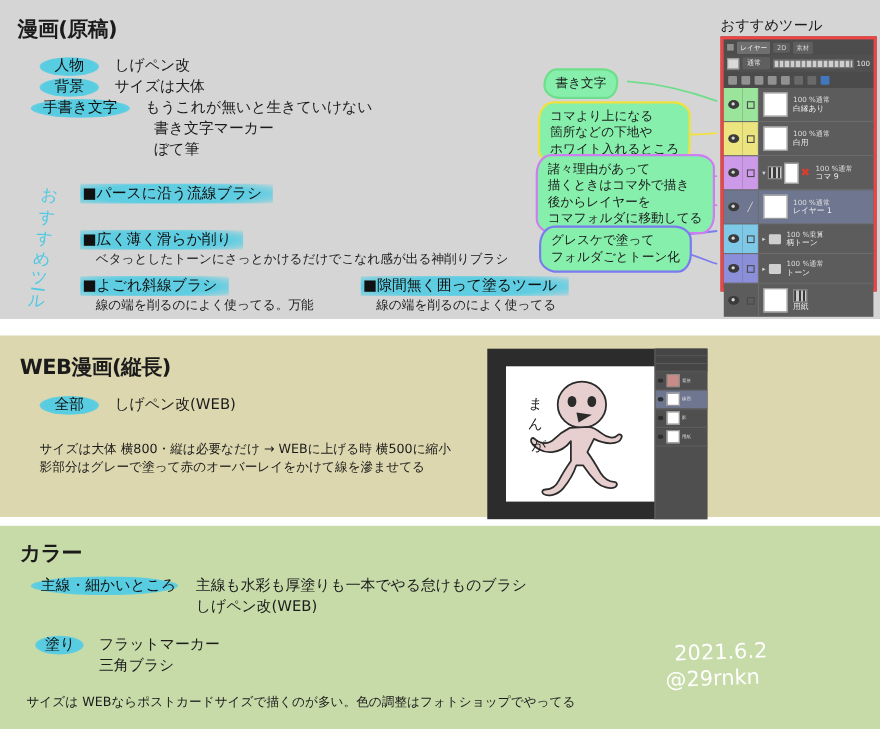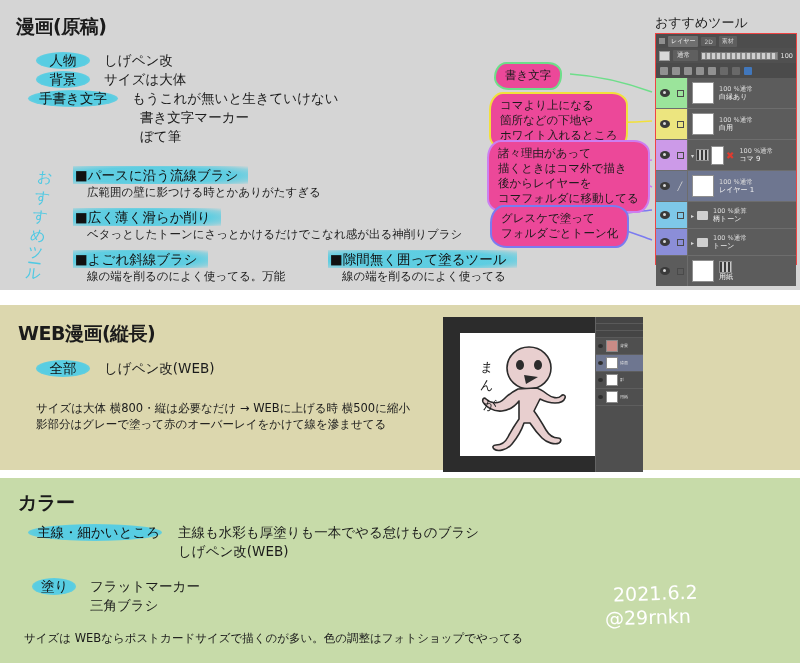--- a/index.html
+++ b/index.html
@@ -93,21 +93,21 @@
     line-height: 15px;
     writing-mode: vertical-rl;
     text-orientation: upright;
     letter-spacing: 2px;
     transform: rotate(7deg);
   }
 
   
   .callout {
     position: absolute;
-    background: #ec4899;
+    background: #86efac;
     border: 2px solid #888;
     border-radius: 14px 16px 13px 17px / 18px 13px 17px 14px;
     font-size: 11.5px;
     color: #1b1b1b;
     line-height: 15px;
     padding: 4px 9px 5px 9px;
     white-space: pre;
   }
   #c-kakimoji { left: 494px; top: 62px;  border-color: #6ede8a; }
   #c-koma     { left: 489px; top: 92px;  border-color: #f2e03c; }
@@ -115,21 +115,21 @@
   #c-gure     { left: 490px; top: 205px; border-color: #7b7bf0; }
 
   .leader { position: absolute; overflow: visible; }
 
   
   #lp {
     position: absolute;
     left: 655px; top: 33px;
     width: 142px; height: 232px;
     background: #585858;
-    border: 1px solid #ef4444;
+    border: 3px solid #ef4444;
   }
   #lp .tabrow {
     height: 14px; background: #4d4d4d;
     display: flex; align-items: center; gap: 3px;
     padding: 0 3px;
   }
   #lp .tabrow .tb {
     font-size: 6px; color: #cfcfcf;
     background: #5e5e5e; padding: 1px 3px; border-radius: 1px;
   }
@@ -266,21 +266,20 @@
 
     <div class="pill" style="left:28px; top:90px; width:90px;">手書き文字</div>
     <div class="plain" style="left:132px; top:89px;">もうこれが無いと生きていけない</div>
     <div class="plain" style="left:140px; top:108px;">書き文字マーカー</div>
     <div class="plain" style="left:140px; top:127px;">ぼて筆</div>
 
     <div class="vhand" style="left:32px; top:160px;">おすすめツール</div>
 
     <div class="brush" style="left:73px; top:165px;">
       <div class="bhead">■パースに沿う流線ブラシ</div>
-      <div class="bdesc">広範囲の壁に影つける時とかありがたすぎる</div>
     </div>
 
     <div class="brush" style="left:73px; top:207px;">
       <div class="bhead">■広く薄く滑らか削り</div>
       <div class="bdesc">ベタっとしたトーンにさっとかけるだけでこなれ感が出る神削りブラシ</div>
     </div>
 
     <div class="brush" style="left:73px; top:249px;">
       <div class="bhead">■よごれ斜線ブラシ</div>
       <div class="bdesc">線の端を削るのによく使ってる。万能</div>

